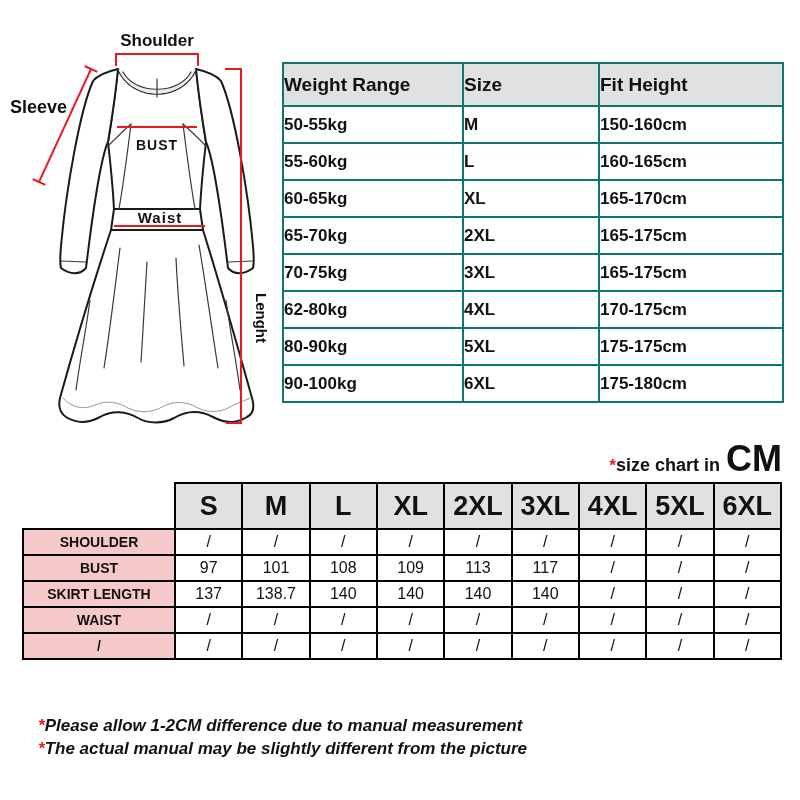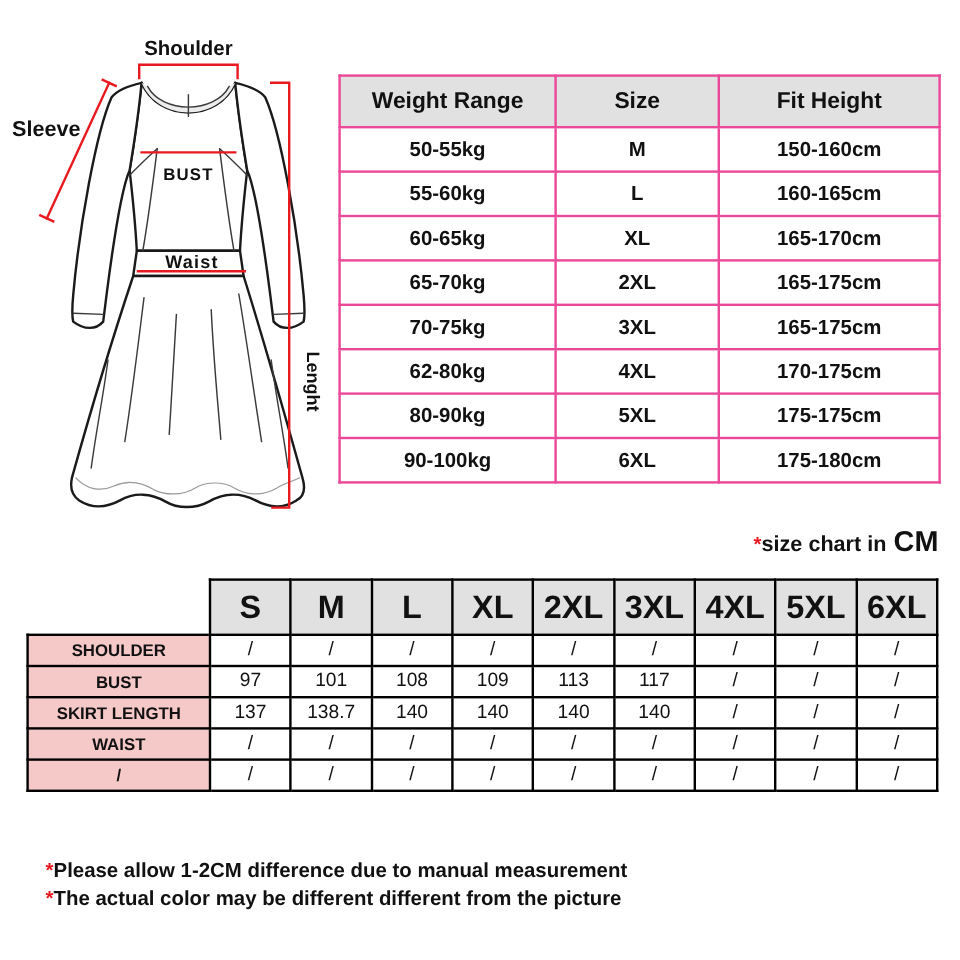--- a/index.html
+++ b/index.html
@@ -15,52 +15,52 @@
   
   .dress { position:absolute; left:0; top:0; }
   .dress text { font-family:"Liberation Sans", sans-serif; font-weight:700; fill:#111; }
 
   
   .weight-table {
     position:absolute; left:282px; top:62px; width:500px;
     border-collapse:collapse; table-layout:fixed;
   }
   .weight-table th, .weight-table td {
-    border:2px solid #ec4899; text-align:center; vertical-align:middle;
+    border:2px solid #0f766e; text-align:left; vertical-align:middle;
   }
   .weight-table th { background:#e1e1e1; height:43px; font-size:19px; font-weight:700; }
   .weight-table td { height:37px; font-size:17px; font-weight:600; }
 
   
   .size-note {
     position:absolute; top:438px; right:18px;
     display:flex; align-items:baseline; font-weight:700;
   }
   .size-note .star { color:#e8191f; font-size:17px; }
   .size-note .txt  { font-size:18px; }
-  .size-note .cm   { font-size:24px; margin-left:6px; }
+  .size-note .cm   { font-size:36px; margin-left:6px; }
 
   
   .size-table {
     position:absolute; left:22px; top:482px; width:760px;
     border-collapse:collapse; table-layout:fixed;
   }
   .size-table th, .size-table td {
     border:2px solid #000; text-align:center; vertical-align:middle;
   }
   .size-table th.size-col { background:#e1e1e1; height:46px; font-size:27px; font-weight:700; }
   .size-table th.row-label { background:#f6c9c9; font-size:14px; font-weight:700; height:26px; }
   .size-table td { font-size:16px; font-weight:400; height:26px; }
   .size-table .blank { border:none; background:#fff; }
   .size-table col.label-col { width:152px; }
 
   
   .notes {
     position:absolute; left:38px; top:714px;
-    font-weight:700; font-size:17px; line-height:23px;
+    font-weight:700; font-size:17px; line-height:23px;font-style:italic;
   }
   .notes .star { color:#e8191f; }
 </style>
 </head>
 <body>
 
 <svg class="dress" width="280" height="440" viewBox="0 0 280 440">
 
   <g stroke="#1a1a1a" stroke-width="2" fill="#ffffff" stroke-linejoin="round" stroke-linecap="round">
 
@@ -253,14 +253,14 @@
         <td>/</td>
         <td>/</td>
         <td>/</td>
         <td>/</td>
       </tr>
     </tbody>
 </table>
 
 <div class="notes">
     <div class="note-line"><span class="star">*</span><span>Please allow 1-2CM difference due to manual measurement</span></div>
-    <div class="note-line"><span class="star">*</span><span>The actual color may be different different from the picture</span></div>
+    <div class="note-line"><span class="star">*</span><span>The actual manual may be slightly different from the picture</span></div>
   </div>
 
 </body></html>

